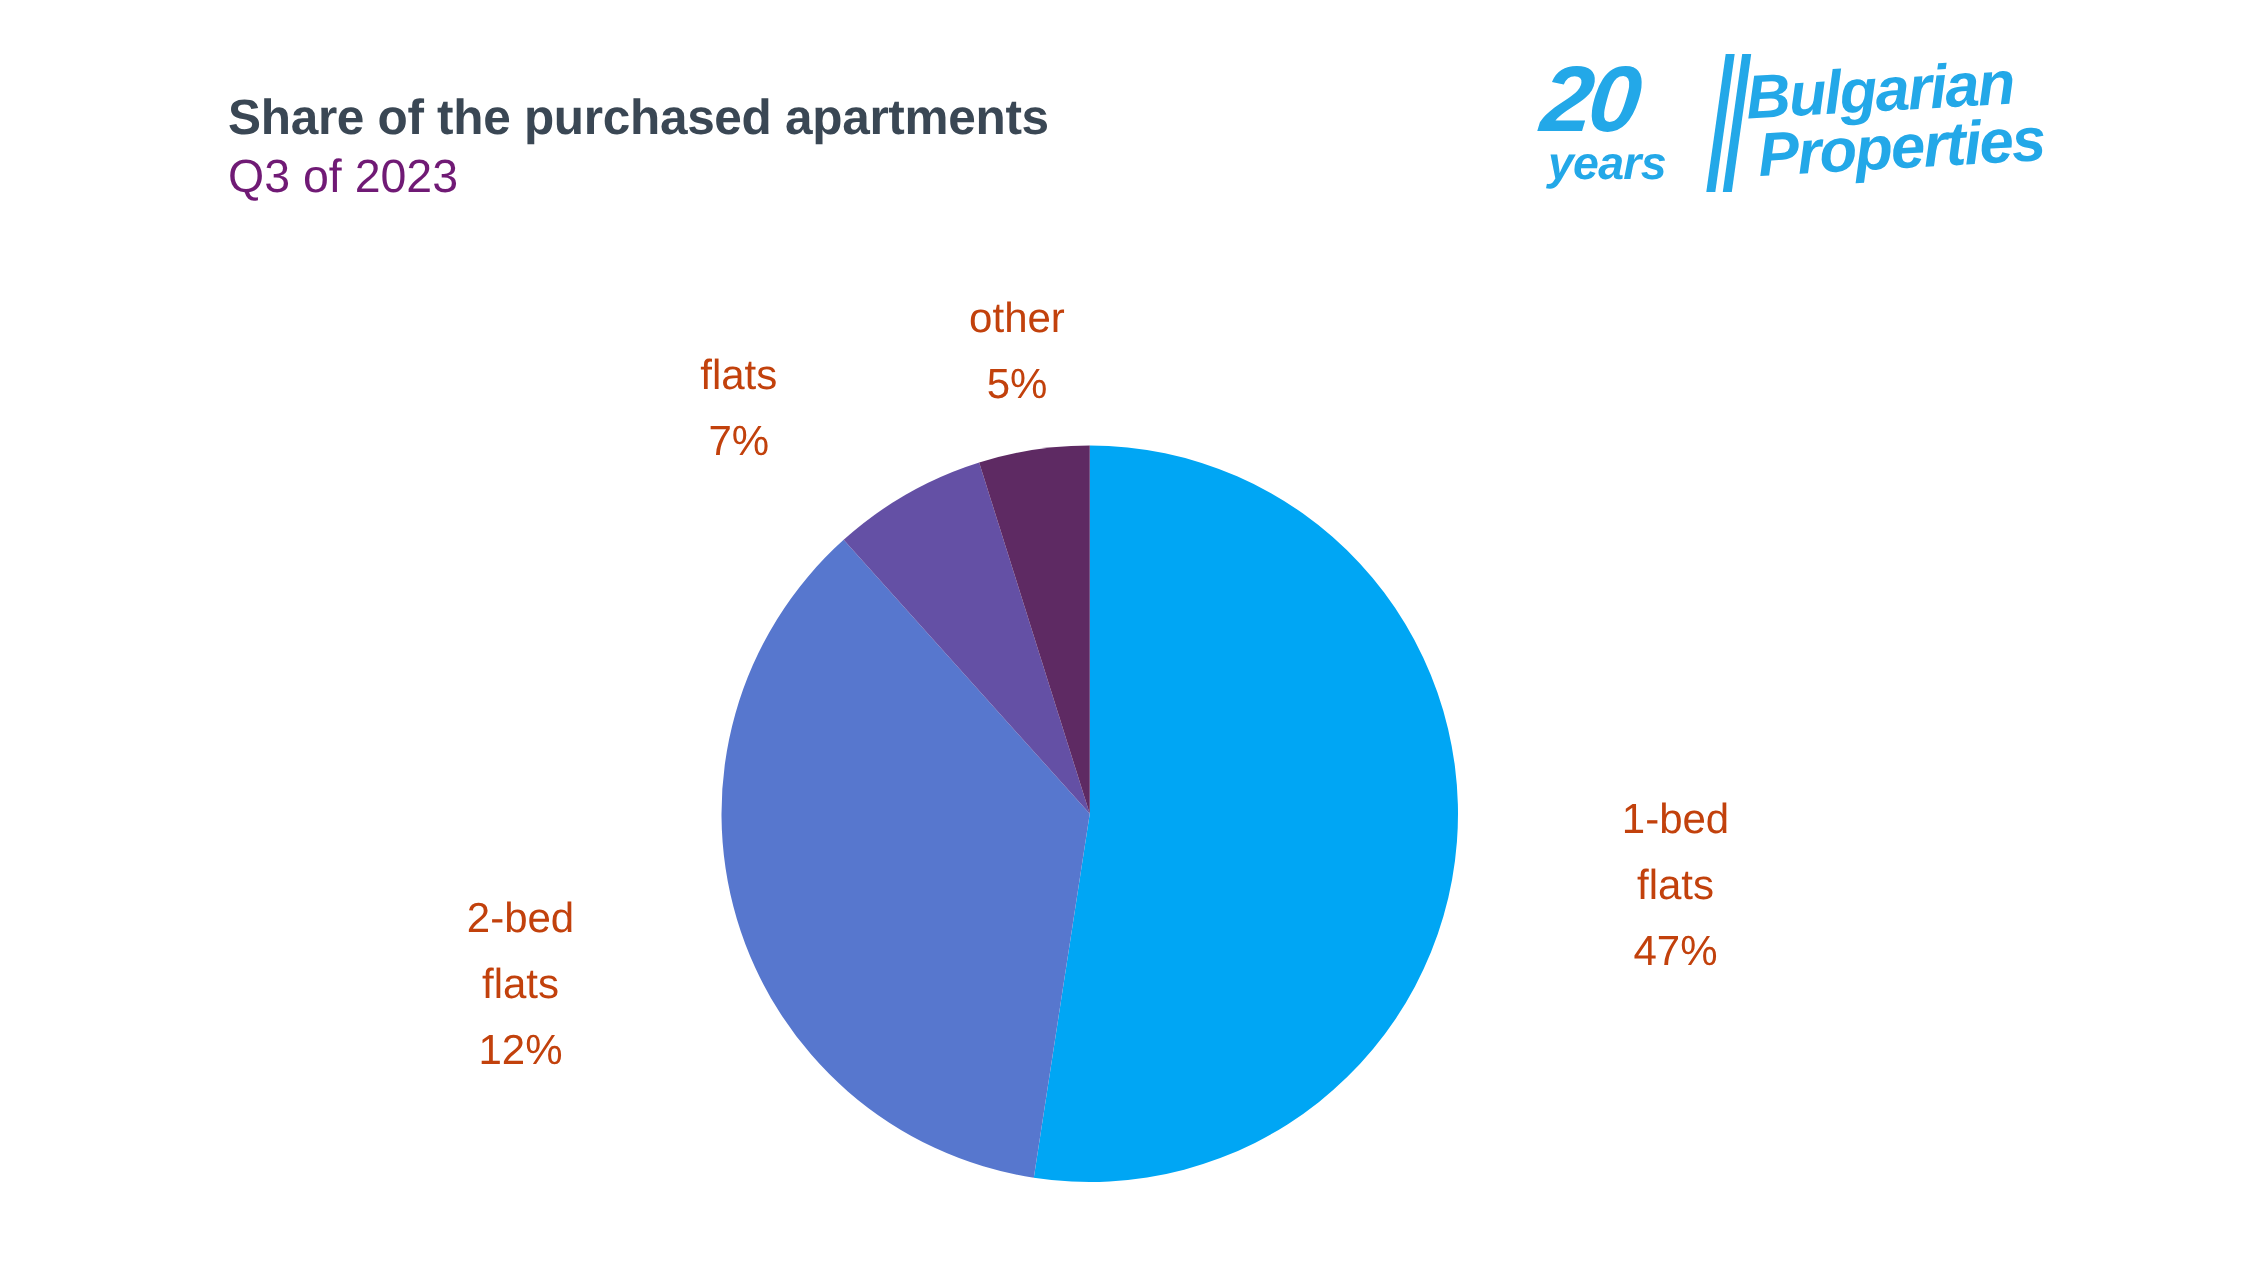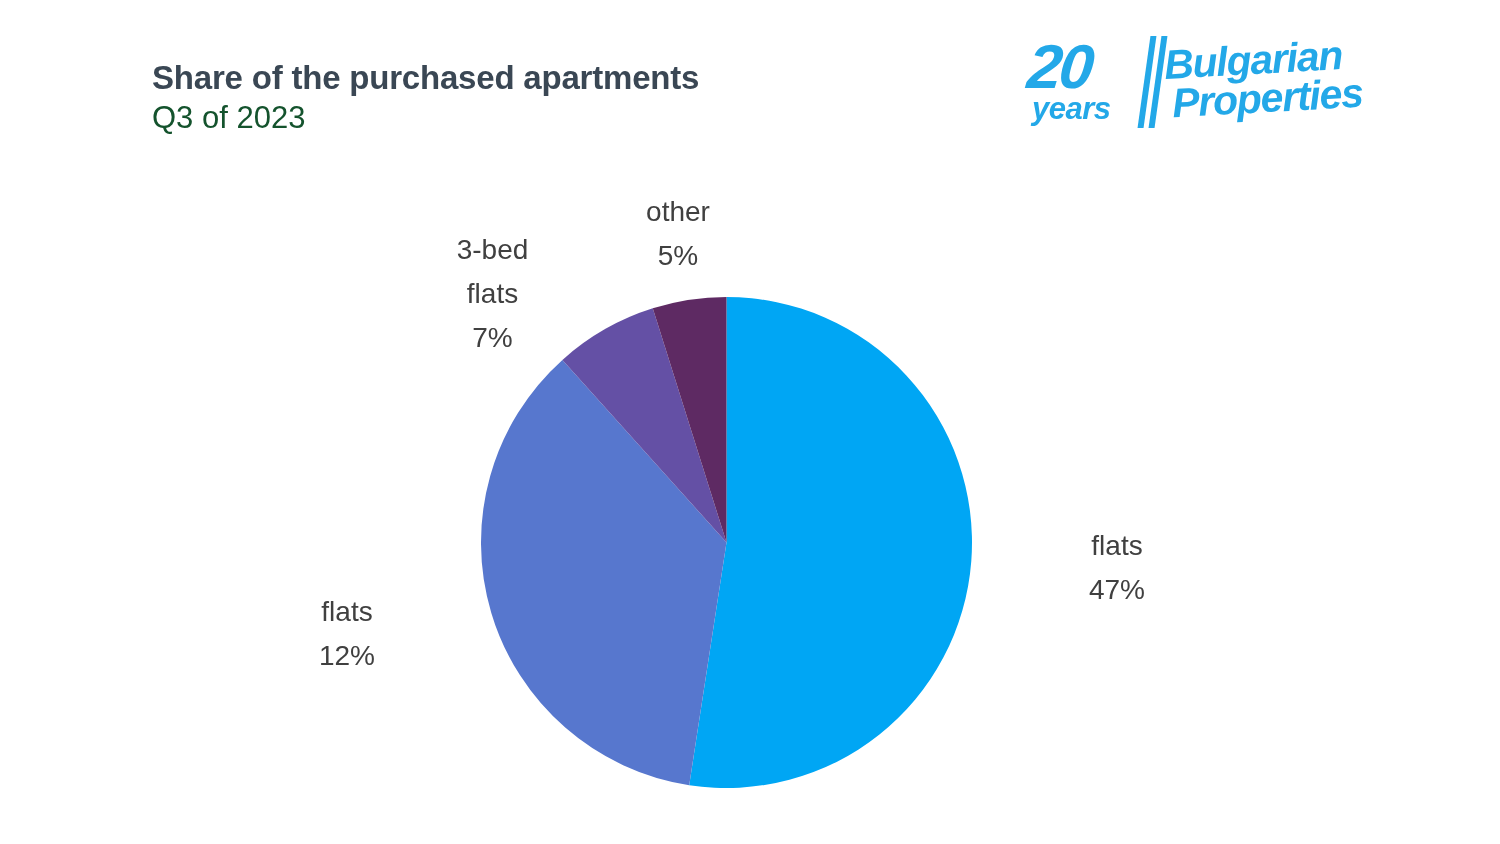--- a/index.html
+++ b/index.html
@@ -43,21 +43,21 @@
     font-weight: bold;
     color: #3a4754;
     line-height: 40px;
     letter-spacing: -0.2px;
     white-space: nowrap;
   }
 
   .chart-subtitle {
     font-size: 31px;
     font-weight: normal;
-    color: #14532d;
+    color: #701a75;
     line-height: 40px;
     letter-spacing: 0px;
     white-space: nowrap;
   }
 
   
   .logo {
     position: absolute;
     left: 1022px;
     top: 28px;
@@ -162,21 +162,21 @@
   }
   .pie-svg {
     position: absolute;
     left: 0;
     top: 0;
   }
 
   
   .pie-label {
     position: absolute;
-    color: #404040;
+    color: #c2410c;
     font-size: 28px;
     line-height: 44px;
     text-align: center;
     white-space: nowrap;
   }
   .pie-label .lbl-line { display: block; }
 
   .label-other   { left: 598px; top: 190px;  width: 160px; }
   .label-3bed    { left: 410px; top: 228px;  width: 165px; }
   .label-2bed    { left: 262px; top: 590px;  width: 170px; }
@@ -221,28 +221,29 @@
         </g>
     </svg>
   </div>
 
   <div class="pie-label label-other">
     <span class="lbl-line">other</span>
     <span class="lbl-line">5%</span>
   </div>
 
   <div class="pie-label label-3bed">
-    <span class="lbl-line">3-bed</span>
     <span class="lbl-line">flats</span>
     <span class="lbl-line">7%</span>
   </div>
 
   <div class="pie-label label-2bed">
+    <span class="lbl-line">2-bed</span>
     <span class="lbl-line">flats</span>
     <span class="lbl-line">12%</span>
   </div>
 
   <div class="pie-label label-1bed">
+    <span class="lbl-line">1-bed</span>
     <span class="lbl-line">flats</span>
     <span class="lbl-line">47%</span>
   </div>
 
 </div>
 
 </body></html>

